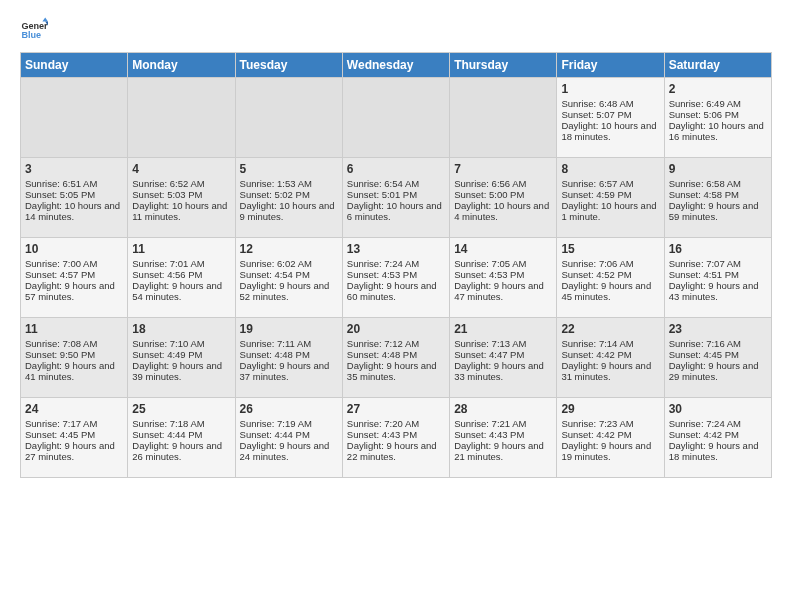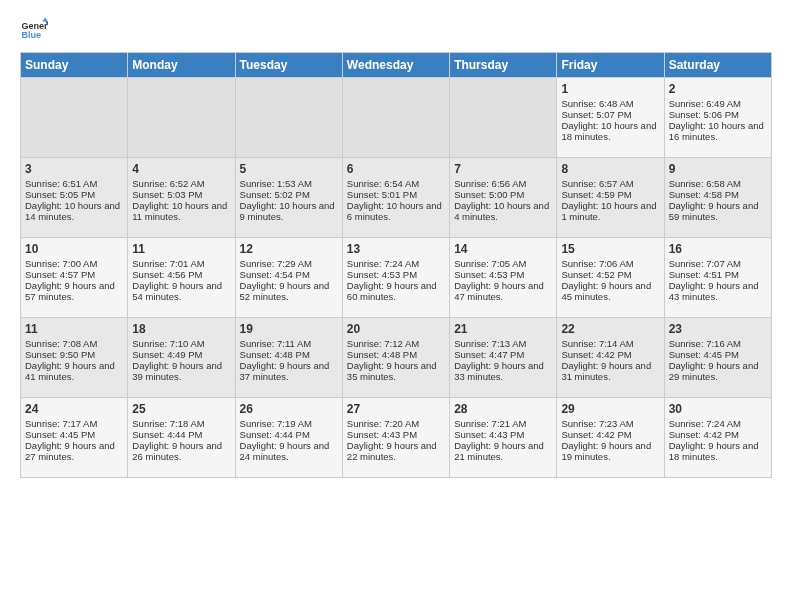--- a/index.html
+++ b/index.html
@@ -183,21 +183,21 @@
             <div>Daylight: 9 hours and 57 minutes.</div>
           </td>
           <td>
             <span class="day-num">11</span>
             <div>Sunrise: 7:01 AM</div>
             <div>Sunset: 4:56 PM</div>
             <div>Daylight: 9 hours and 54 minutes.</div>
           </td>
           <td>
             <span class="day-num">12</span>
-            <div>Sunrise: 7:29 AM</div>
+            <div>Sunrise: 6:02 AM</div>
             <div>Sunset: 4:54 PM</div>
             <div>Daylight: 9 hours and 52 minutes.</div>
           </td>
           <td>
             <span class="day-num">13</span>
             <div>Sunrise: 7:24 AM</div>
             <div>Sunset: 4:53 PM</div>
             <div>Daylight: 9 hours and 60 minutes.</div>
           </td>
           <td>

